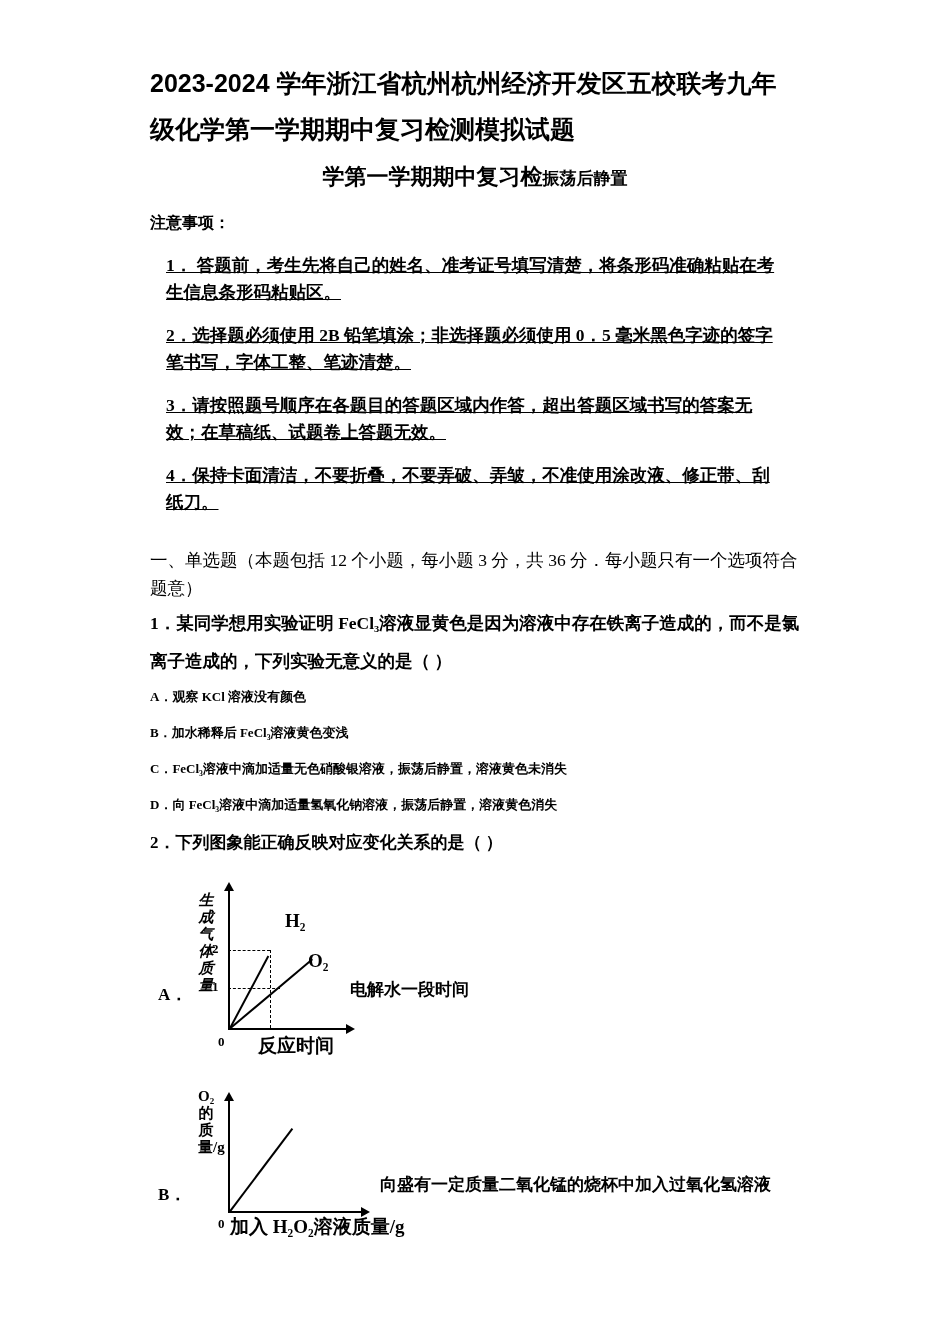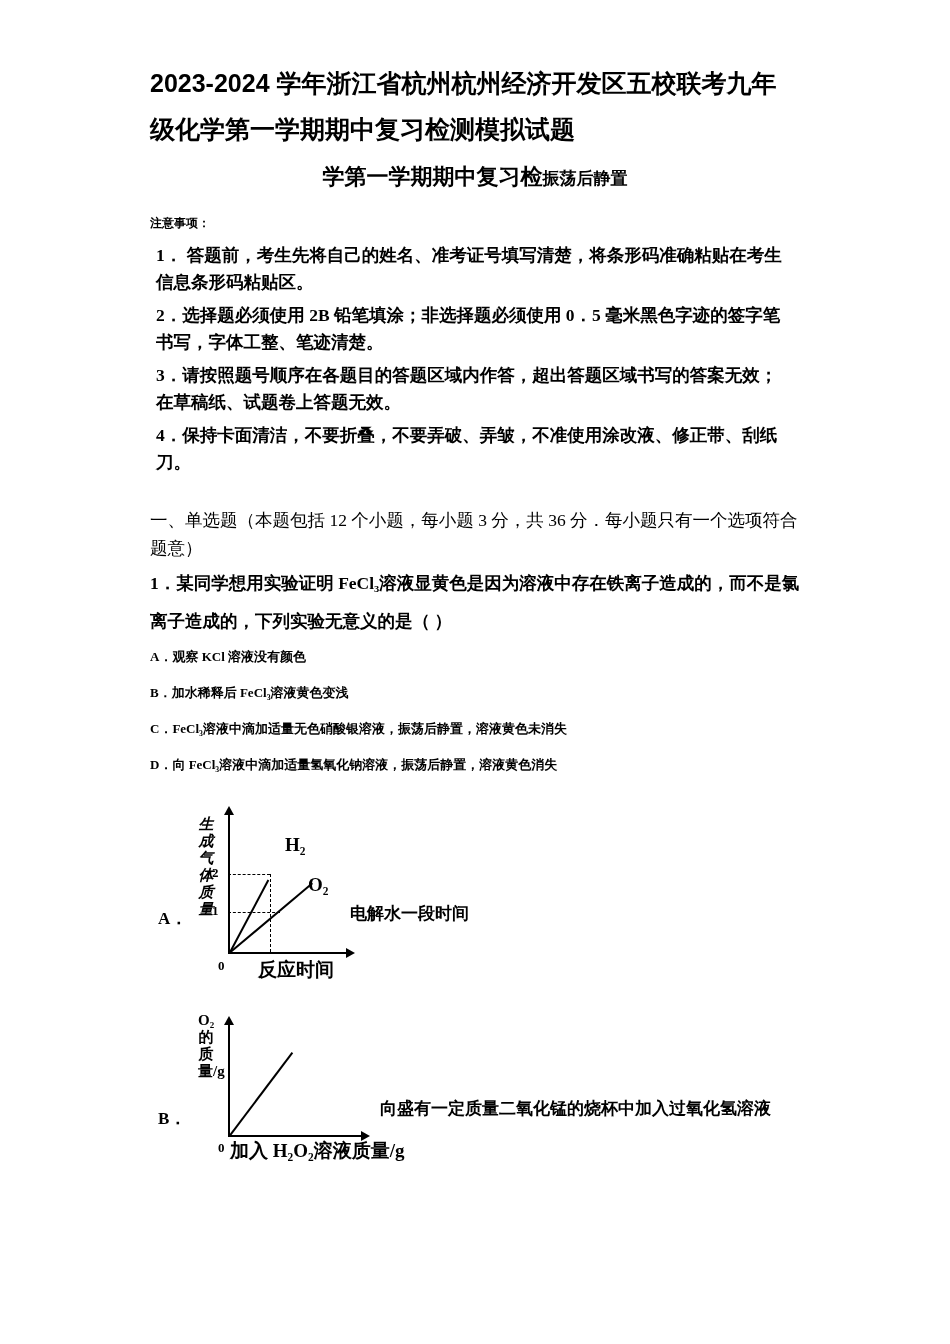--- a/index.html
+++ b/index.html
@@ -39,33 +39,34 @@
     line-height: 30px;
   }
   .doc-subtitle .big {
     font-size: 22px;
   }
   .doc-subtitle .small {
     font-size: 17px;
   }
   .notice-head {
     font-weight: bold;
-    font-size: 12px;
+    font-size: 16px;
     margin-top: 16px;
     line-height: 26px;
   }
   .notice-list {
     font-size: 17.5px;
     line-height: 27px;
     font-weight: bold;
     margin-top: 2px;
   }
   .notice-list p {
-    margin: 6px;
+    margin: 16px;
     text-indent: 0;
+    text-decoration: underline;
   }
   .section-head {
     font-weight: normal;
     font-size: 17.5px;
     line-height: 28px;
     margin-top: 30px;
   }
   .q {
     font-weight: bold;
     font-size: 17.5px;
@@ -188,20 +189,21 @@
   <div class="section-head">一、单选题（本题包括 12 个小题，每小题 3 分，共 36 分．每小题只有一个选项符合题意）</div>
 
   <div class="q"><span>1．</span><span>某同学想用实验证明 FeCl₃溶液显黄色是因为溶液中存在铁离子造成的，而不是氯</span></div>
   <div class="q">离子造成的，下列实验无意义的是（ ）</div>
 
   <div class="opt">A．观察 KCl 溶液没有颜色</div>
   <div class="opt">B．加水稀释后 FeCl₃溶液黄色变浅</div>
   <div class="opt">C．FeCl₃溶液中滴加适量无色硝酸银溶液，振荡后静置，溶液黄色未消失</div>
   <div class="opt">D．向 FeCl₃溶液中滴加适量氢氧化钠溶液，振荡后静置，溶液黄色消失</div>
 
+  <div class="q2"><span>2．</span><span>下列图象能正确反映对应变化关系的是（    ）</span></div>
 
   <div class="figure-block">
     <div class="optlabel" style="left:8px; top:115px;">A．</div>
 
     <div class="vtext" style="left:48px; top:24px;font-style:italic;">生成气体质量</div>
 
     <div class="axis-v" style="left:78px; top:22px; height:140px;"></div>
     <div class="arrow-up" style="left:74px; top:14px;"></div>
     <div class="axis-h" style="left:78px; top:160px; width:120px;"></div>
     <div class="arrow-right" style="left:196px; top:156px;"></div>

